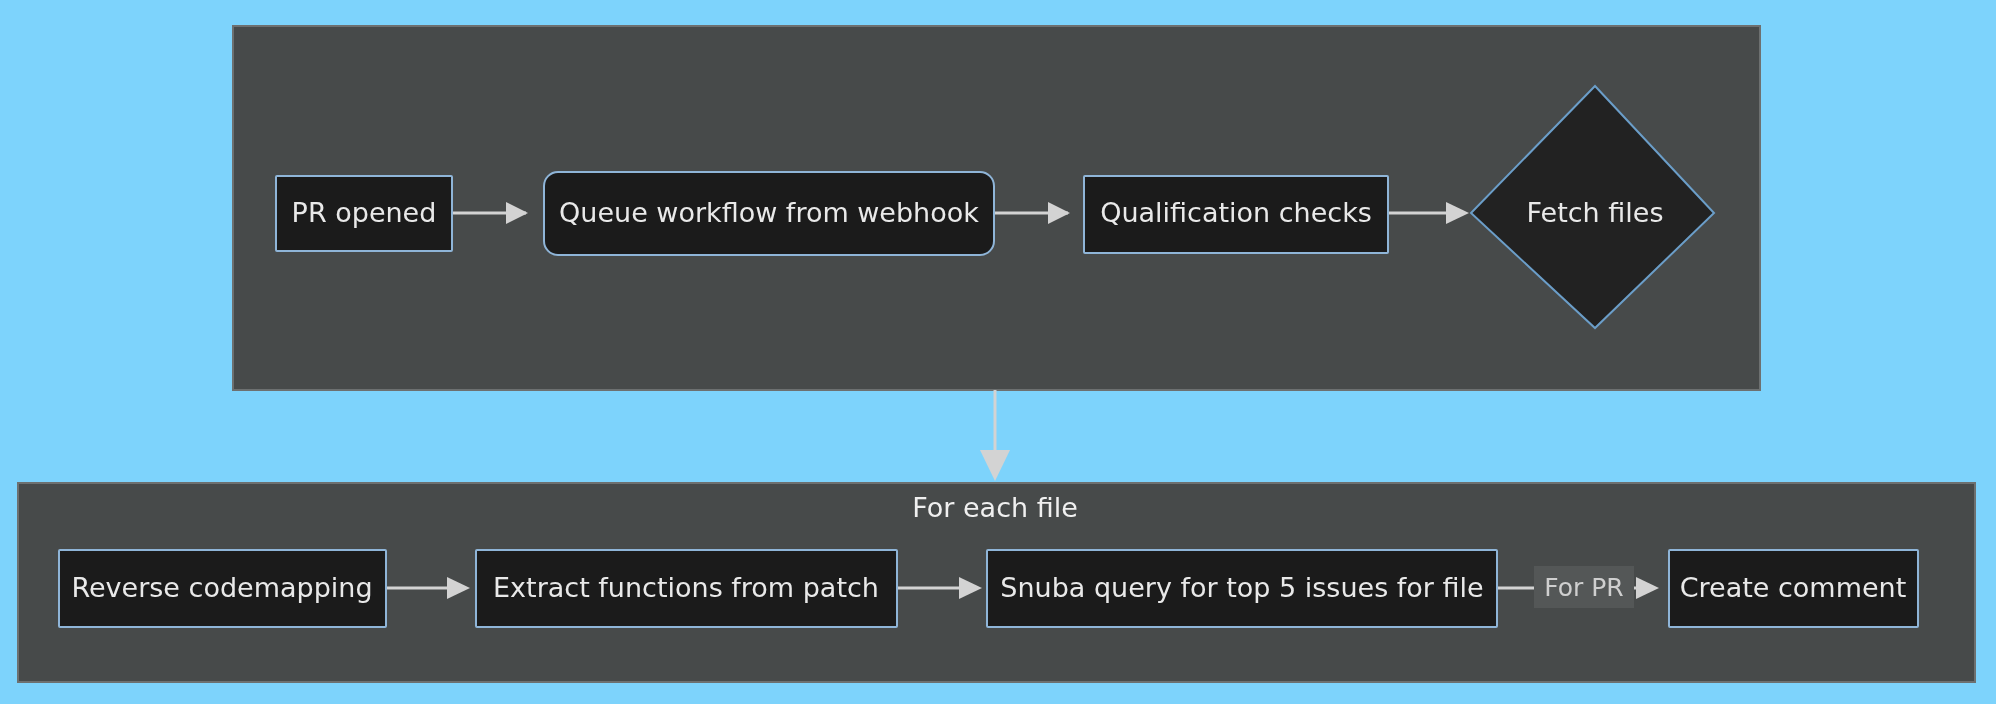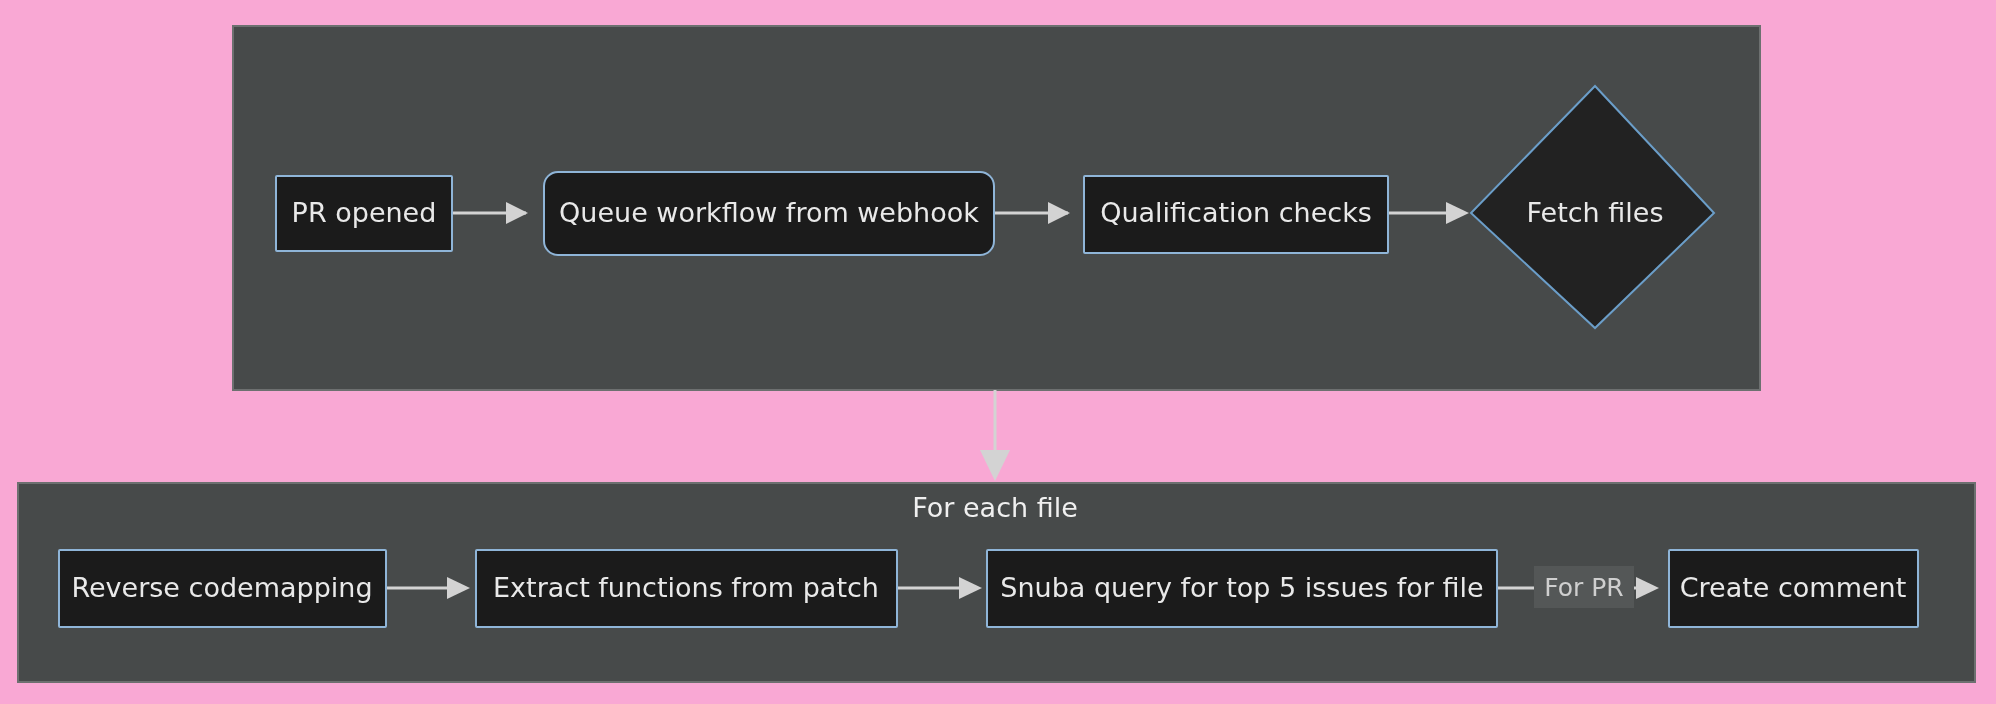--- a/index.html
+++ b/index.html
@@ -11,21 +11,21 @@
   body {
     width: 1996px;
     height: 704px;
     overflow: hidden;
     font-family: "DejaVu Sans", "Liberation Sans", sans-serif;
   }
   #stage {
     position: relative;
     width: 1996px;
     height: 704px;
-    background: #f9a8d4;
+    background: #7dd3fc;
   }
   svg#diagram {
     position: absolute;
     left: 0;
     top: 0;
     width: 1996px;
     height: 704px;
     display: block;
   }
   .subgraph-rect {

